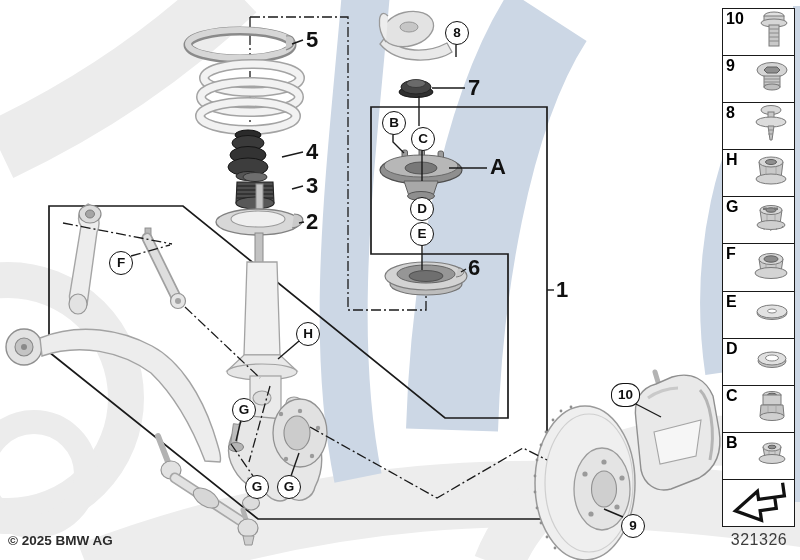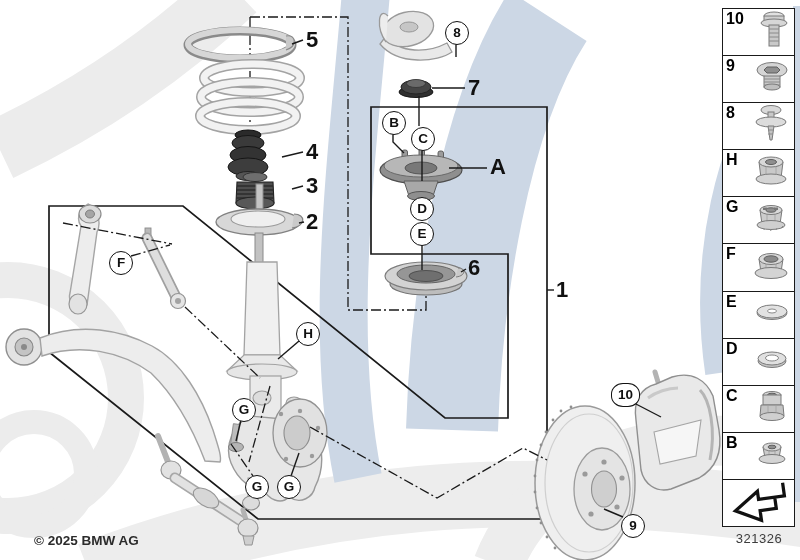--- a/index.html
+++ b/index.html
@@ -12,22 +12,22 @@
   .circ.wide{width:27px;border-radius:12px/11px;}
   .num{font-size:22px;line-height:22px;letter-spacing:-1px;}
   
   #sidebar{position:absolute;left:722px;top:8px;width:73px;height:519px;
            border:1.6px solid #1a1a1a;background:#fff;display:flex;flex-direction:column;box-sizing:border-box;}
   .sb-cell{flex:1 1 0;border-bottom:1.6px solid #1a1a1a;position:relative;background:#fff;}
   .sb-cell:last-child{border-bottom:none;}
   .sb-label{position:absolute;left:3px;top:1px;font-size:16px;font-weight:700;color:#000;}
   .sb-icon{position:absolute;right:1px;top:50%;transform:translateY(-50%);}
   #plate-number{position:absolute;left:718px;top:531px;width:82px;text-align:center;
-                font-size:13px;color:#3c3c3c;letter-spacing:0.5px;}
-  #copyright{position:absolute;left:34px;top:533px;font-size:13.5px;font-weight:700;color:#2b2b2b;}
+                font-size:16px;color:#3c3c3c;letter-spacing:0.5px;}
+  #copyright{position:absolute;left:8px;top:533px;font-size:13.5px;font-weight:700;color:#2b2b2b;}
 </style>
 </head>
 <body>
 
 <div id="stage">
 
 <svg id="diagram-svg" width="800" height="560" viewBox="0 0 800 560">
 
   <g fill="none" stroke-linecap="butt">
     <path d="M0,150 C80,112 160,62 235,-10" stroke="#ececec" stroke-width="62"></path>

